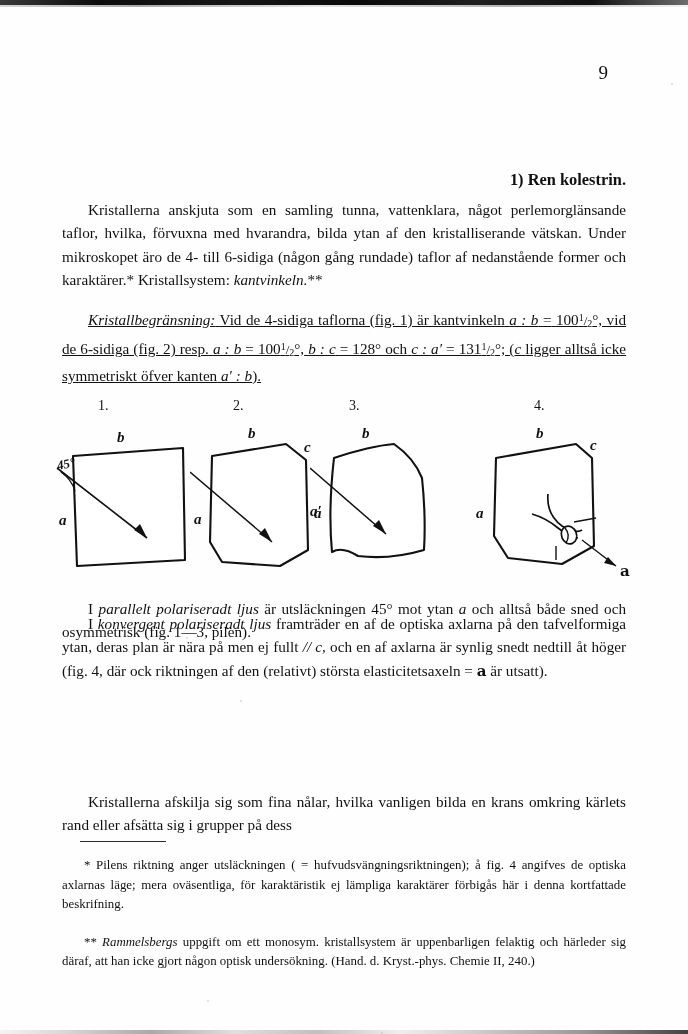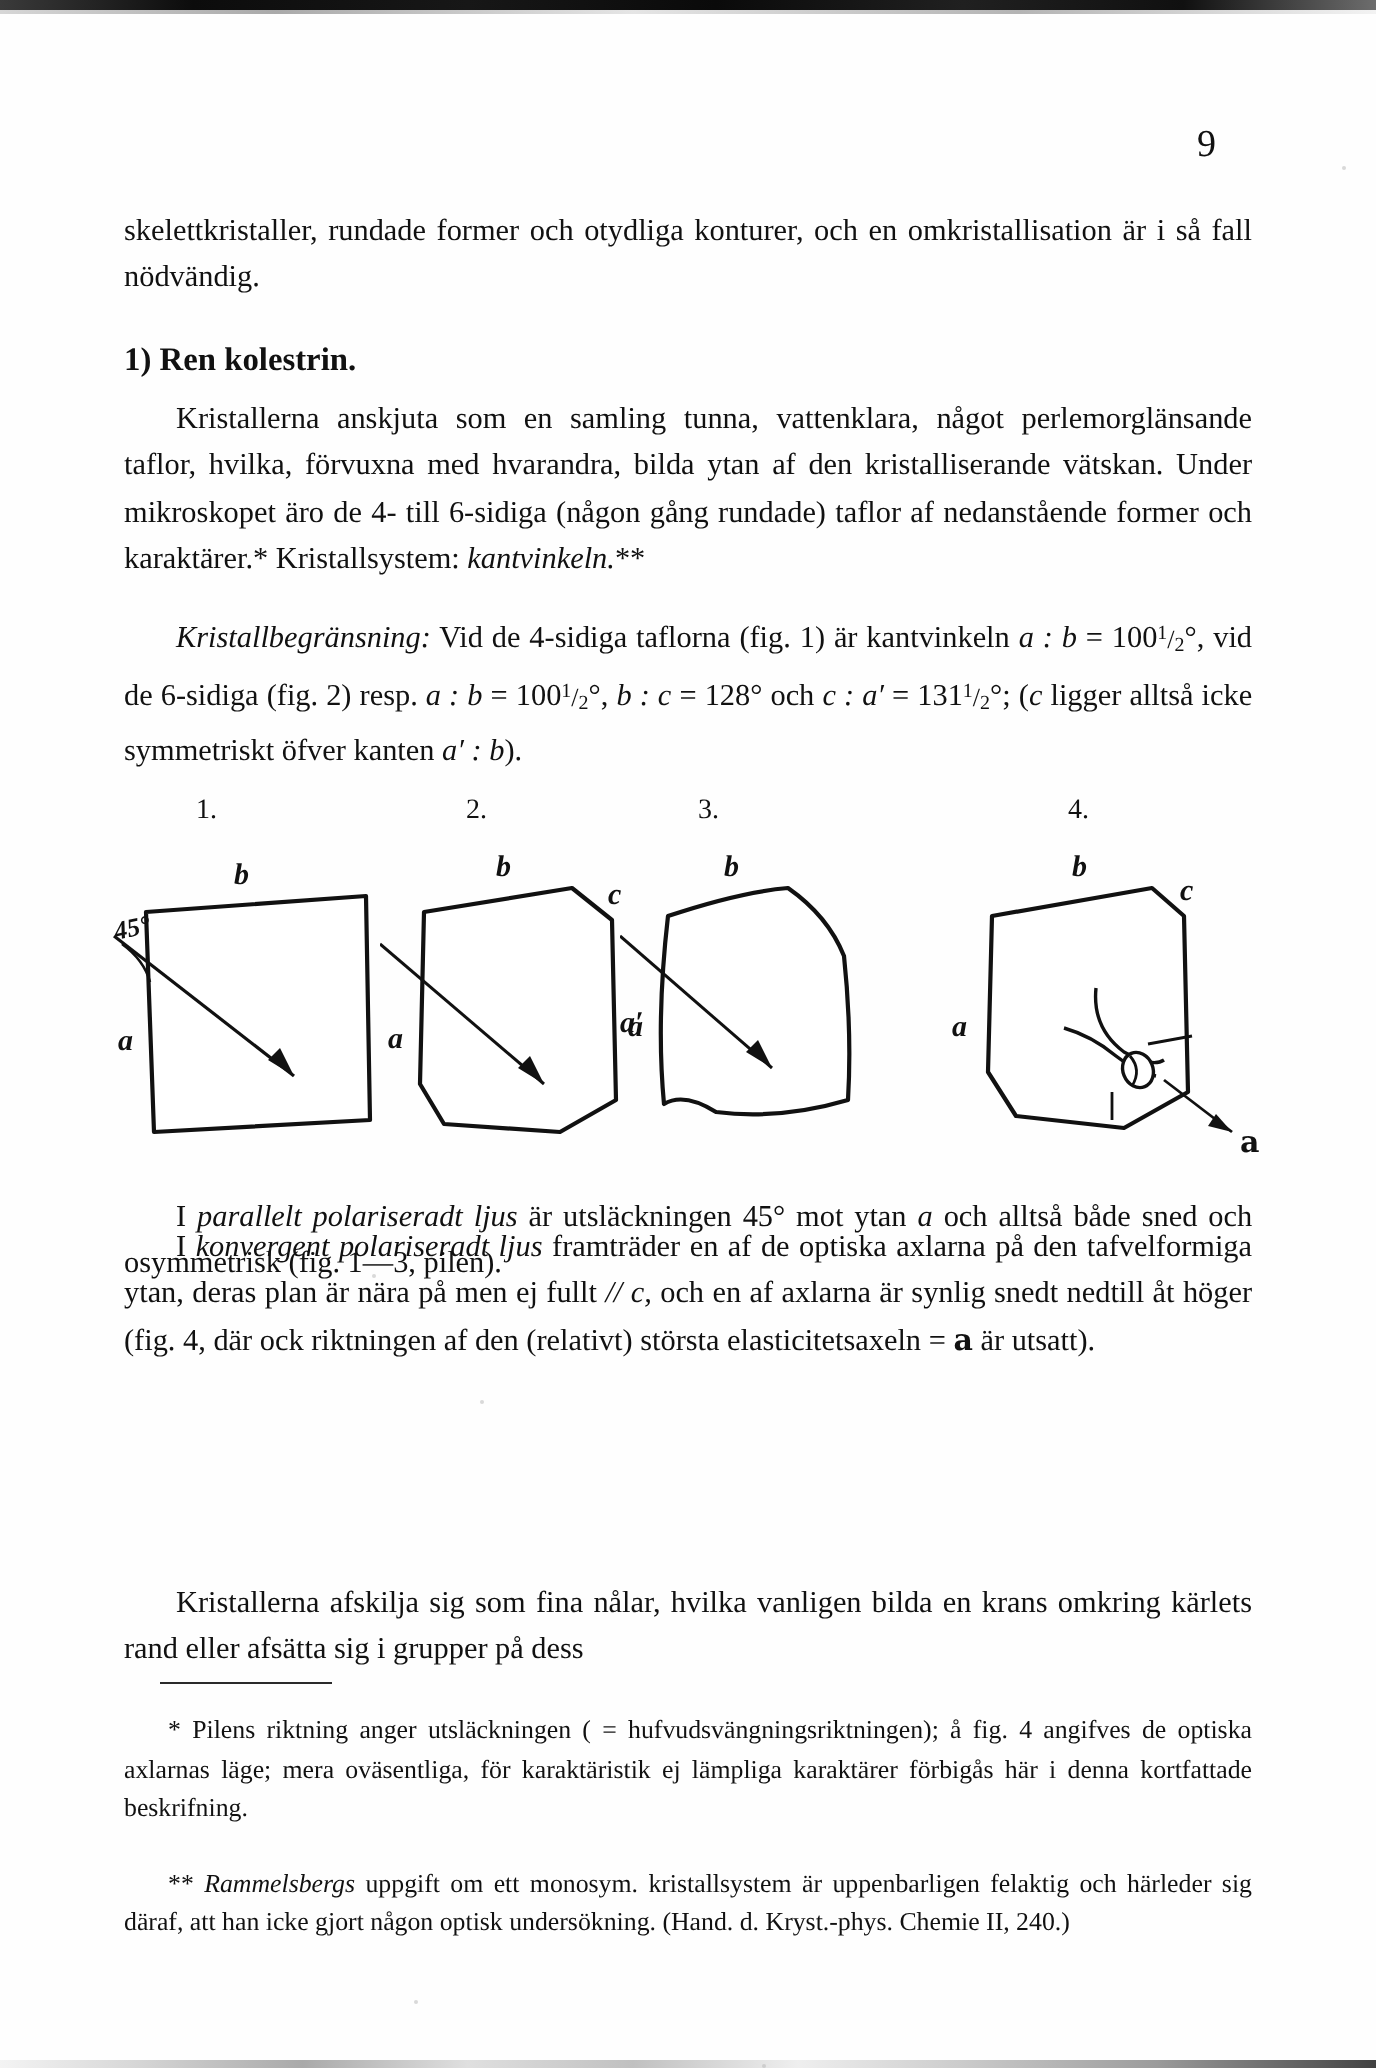--- a/index.html
+++ b/index.html
@@ -62,21 +62,21 @@
     text-align: justify;
     text-justify: inter-word;
   }
   .body-text p { margin: 0; }
   .indent { text-indent: 26px; }
 
   .section-heading {
     position: absolute;
     left: 62px;
     width: 564px;
-    text-align: left;
+    text-align: right;
     font-size: 16.4px;
     font-weight: bold;
   }
 
   i, .ital { font-style: italic; }
   .bold-a {
     font-family: "DejaVu Serif", serif;
     font-weight: bold;
     font-style: normal;
     font-size: 15px;
@@ -134,31 +134,28 @@
   <div class="scan-edge-bottom"></div>
 
   <div class="speck" style="left:207px;top:1000px;width:2px;height:2px;"></div>
   <div class="speck" style="left:381px;top:1032px;width:2px;height:2px;"></div>
   <div class="speck" style="left:671px;top:83px;width:2px;height:2px;"></div>
   <div class="speck" style="left:186px;top:637px;width:2px;height:2px;"></div>
   <div class="speck" style="left:240px;top:700px;width:2px;height:2px;"></div>
 
   <div class="page-number">9</div>
 
-  <div class="body-text" style="top:104px;">
-    <p>skelettkristaller, rundade former och otydliga konturer, och en omkristallisation är i så fall nödvändig.</p>
-  </div>
 
   <div class="section-heading" style="top:170px;">1) Ren kolestrin.</div>
 
   <div class="body-text" style="top:198px;">
     <p class="indent"><span>Kristallerna anskjuta som en samling tunna, vattenklara, något perlemorglänsande taflor, hvilka, förvuxna med hvarandra, bilda ytan af den kristalliserande vätskan.  Under mikroskopet äro de 4- till 6-sidiga (någon gång rundade) taflor af nedanstående former och karaktärer.*  Kristallsystem: </span><i>kantvinkeln.</i><span>**</span></p>
   </div>
 
-  <div class="body-text" style="top:305px;">
+  <div class="body-text" style="top:305px;text-decoration:underline;">
     <p class="indent"><i>Kristallbegränsning:</i>
       <span>Vid de 4-sidiga taflorna (fig. 1) är kantvinkeln</span>
       <i>a : b</i>
       <span>=</span>
       <span>100</span><span class="frac"><span class="num">1</span><span class="sol">/</span><span class="den">2</span></span><span>°, vid de 6-sidiga (fig. 2) resp.</span>
       <i>a : b</i>
       <span>= 100</span><span class="frac"><span class="num">1</span><span class="sol">/</span><span class="den">2</span></span><span>°,</span>
       <i>b : c</i>
       <span>= 128° och</span>
       <i>c : a′</i>

